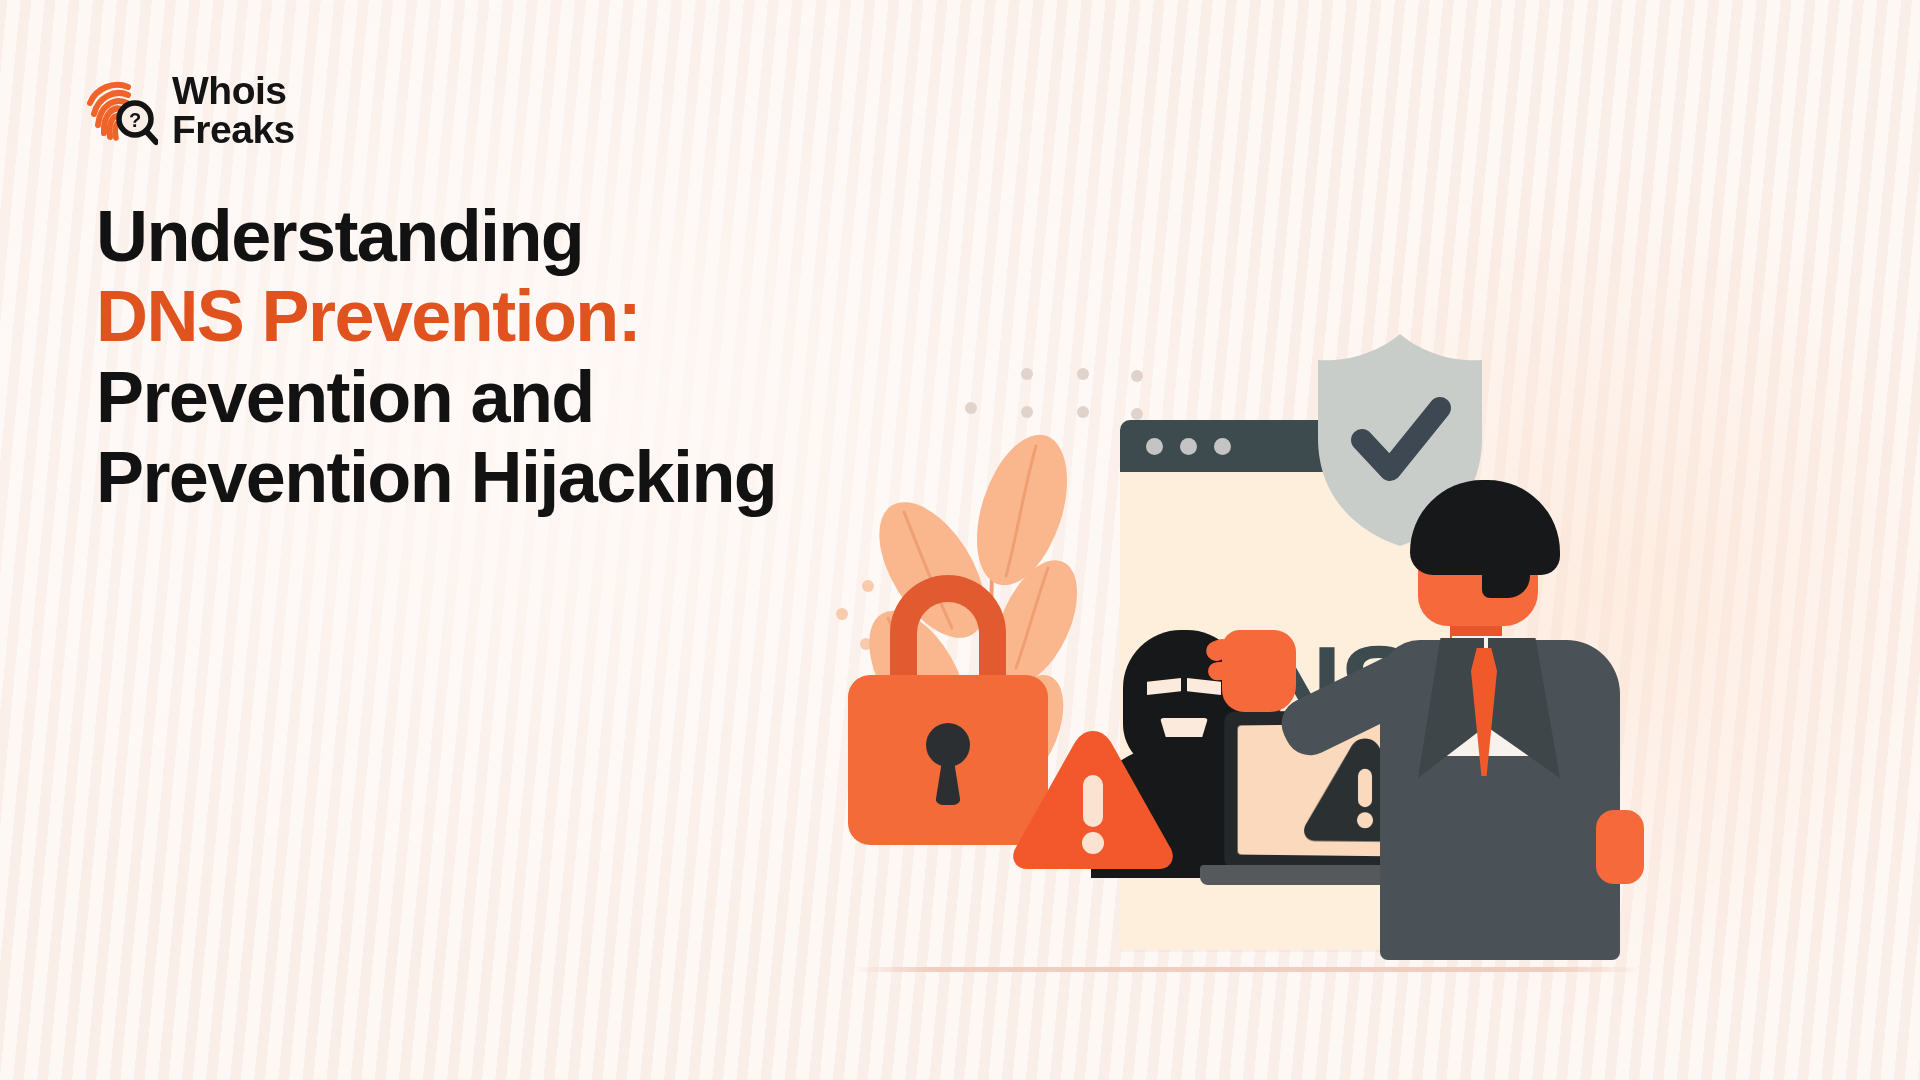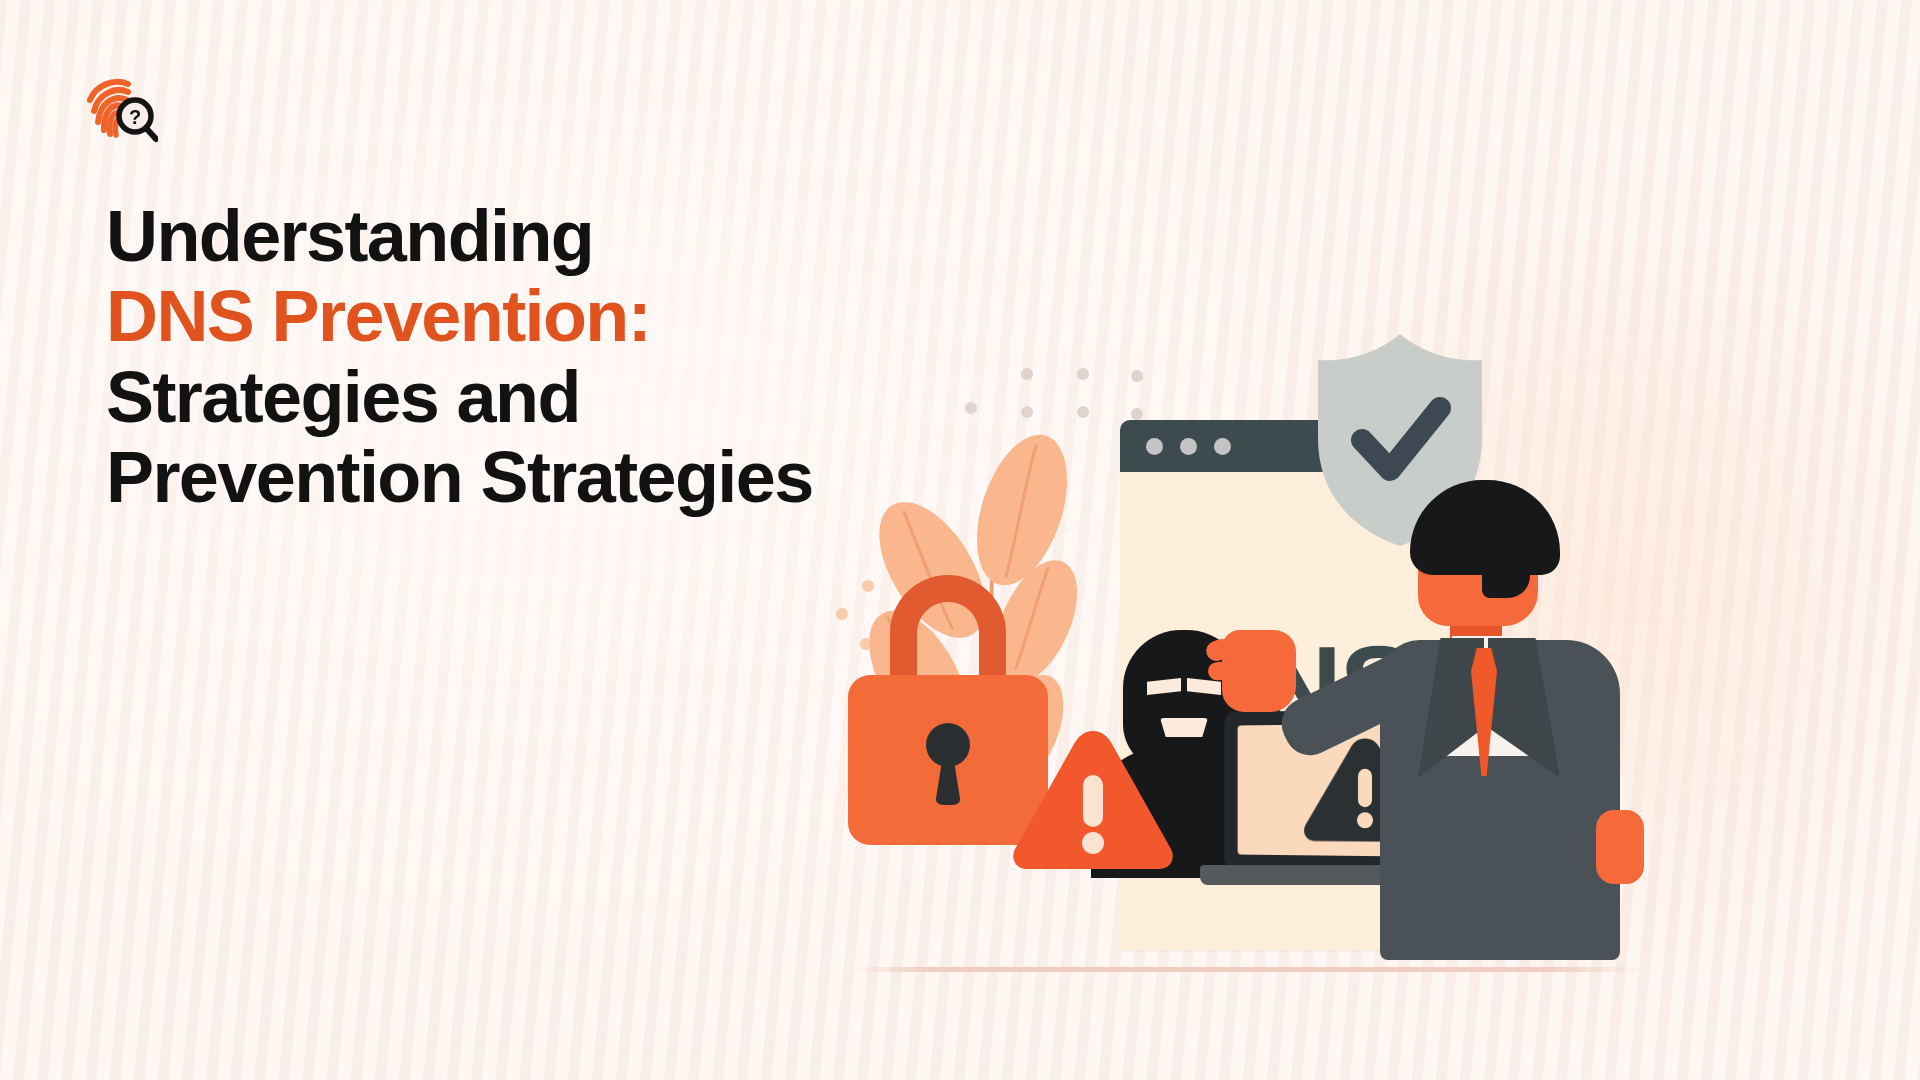--- a/index.html
+++ b/index.html
@@ -43,21 +43,21 @@
   #logo { position:absolute; left:84px; top:72px; display:flex; align-items:center; gap:14px; }
   #logo .mark { width:74px; height:72px; position:relative; }
   #logo .wordmark {
     color:#141414; font-weight:700; font-size:39px; line-height:.99;
     letter-spacing:-0.5px; font-family:"Liberation Sans", sans-serif;
   }
   #logo .wordmark span { display:block; }
 
   
   #headline {
-    position:absolute; left:106px; top:196px; width:880px;
+    position:absolute; left:96px; top:196px; width:880px;
   }
   #headline .line {
     font-size:72px; line-height:1.115; font-weight:700;
     letter-spacing:-1.6px; color:#121212; white-space:nowrap;
     font-family:"Liberation Sans", sans-serif;
   }
   #headline .line.accent { color:#E0531F; }
 
   
   #illustration { position:absolute; left:830px; top:330px; width:1060px; height:700px; }
@@ -169,27 +169,31 @@
           <path d="M14 50 C16 30, 31 22, 43 28" stroke-width="6"></path>
           <path d="M20 58 C19 38, 30 30, 40 35" stroke-width="6"></path>
           <path d="M26 62 C24 44, 31 38, 38 42" stroke-width="6"></path>
           <path d="M32 63 C30 50, 33 46, 37 48" stroke-width="5.5"></path>
         </g>
         <circle cx="51" cy="44" r="16" fill="#FAEEE8" stroke="#141414" stroke-width="5.5"></circle>
         <line x1="62" y1="56" x2="72" y2="67" stroke="#141414" stroke-width="6" stroke-linecap="round"></line>
         <text x="51" y="52" font-family="Liberation Sans, sans-serif" font-size="20" font-weight="700" fill="#141414" text-anchor="middle">?</text>
       </svg>
     </div>
+    <div class="wordmark">
+      <span>Whois</span>
+      <span>Freaks</span>
+    </div>
   </div>
 
   <div id="headline">
     <div class="line">Understanding</div>
     <div class="line accent">DNS Prevention:</div>
-    <div class="line">Strategies and</div>
-    <div class="line">Prevention Strategies</div>
+    <div class="line">Prevention and</div>
+    <div class="line">Prevention Hijacking</div>
   </div>
 
   <div id="illustration">
 
     <div class="dots" style="left:135px;top:38px;width:170px;height:60px;">
       <i style="left:0;top:34px;"></i>
         <i style="left:56px;top:0;"></i>
         <i style="left:56px;top:38px;"></i>
       <i style="left:112px;top:0;"></i>
         <i style="left:112px;top:38px;"></i>

